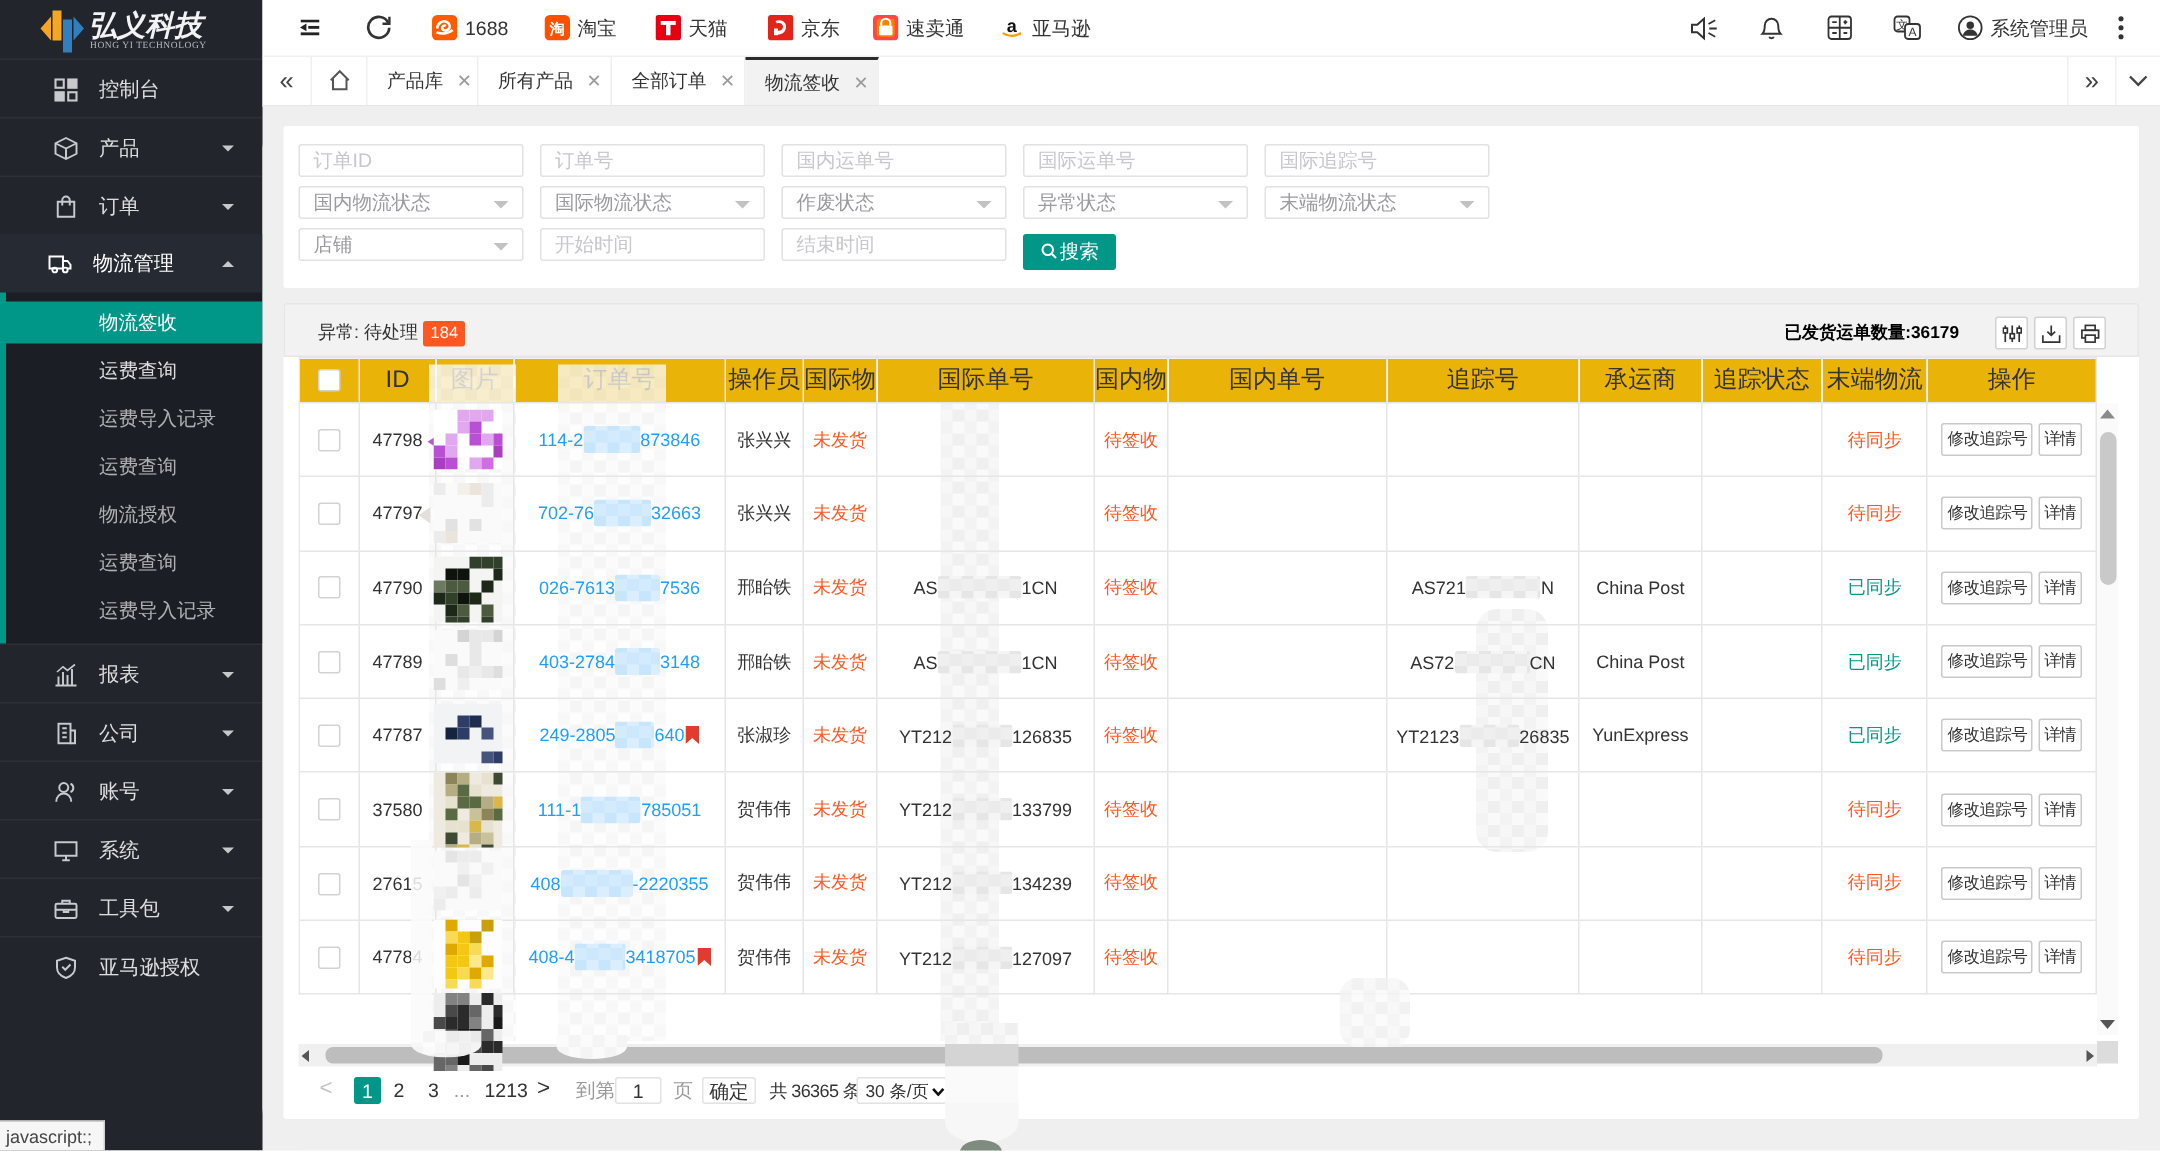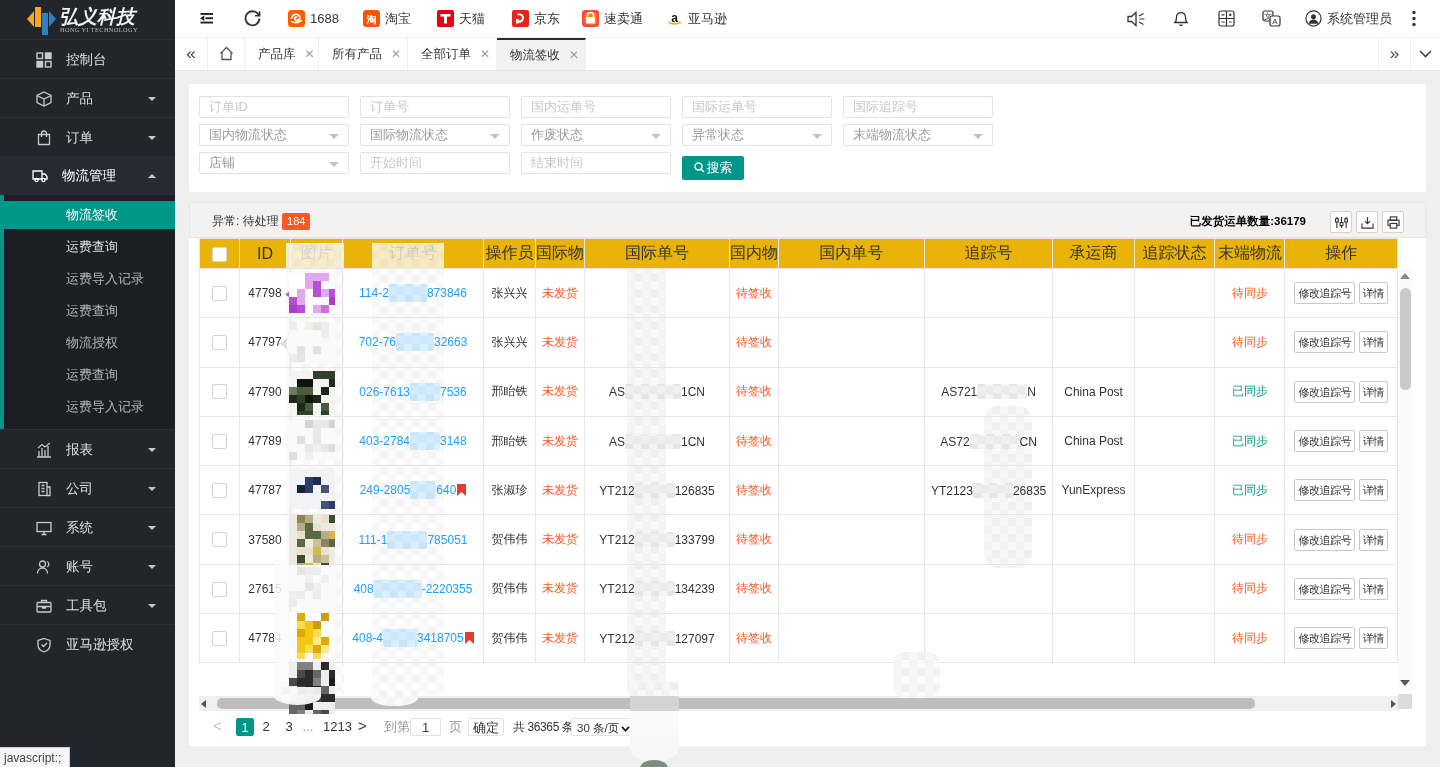--- a/index.html
+++ b/index.html
@@ -144,32 +144,32 @@
   <div class="mi">
       <svg class="ic" viewBox="0 0 16 16" fill="none" stroke="#c8cacd" stroke-width="1.3">
         <rect x="3" y="1.5" width="8" height="13"></rect>
         <path d="M11 6 h3 v8.5 h-3 M5.5 4.5 h3 M5.5 7.5 h3 M5.5 10.5 h3"></path>
       </svg>
       <span class="tx">公司</span>
       <span class="ar"></span>
     </div>
   <div class="mi">
       <svg class="ic" viewBox="0 0 16 16" fill="none" stroke="#c8cacd" stroke-width="1.3">
+        <circle cx="6.5" cy="5" r="3"></circle>
+        <path d="M1.5 14.5 c0-3.5 2.5-5.5 5-5.5 s5 2 5 5.5 M11 2.5 c2.5 1 2.5 4.5 0 5.5"></path>
+      </svg>
+      <span class="tx">账号</span>
+      <span class="ar"></span>
+    </div>
+  <div class="mi">
+      <svg class="ic" viewBox="0 0 16 16" fill="none" stroke="#c8cacd" stroke-width="1.3">
         <rect x="1" y="2.5" width="14" height="9"></rect>
         <path d="M5.5 14.5 h5 M8 11.5 v3"></path>
       </svg>
       <span class="tx">系统</span>
-      <span class="ar"></span>
-    </div>
-  <div class="mi">
-      <svg class="ic" viewBox="0 0 16 16" fill="none" stroke="#c8cacd" stroke-width="1.3">
-        <circle cx="6.5" cy="5" r="3"></circle>
-        <path d="M1.5 14.5 c0-3.5 2.5-5.5 5-5.5 s5 2 5 5.5 M11 2.5 c2.5 1 2.5 4.5 0 5.5"></path>
-      </svg>
-      <span class="tx">账号</span>
       <span class="ar"></span>
     </div>
   <div class="mi">
       <svg class="ic" viewBox="0 0 16 16" fill="none" stroke="#c8cacd" stroke-width="1.3">
         <rect x="1" y="4.5" width="14" height="9.5" rx="1"></rect>
         <path d="M5.5 4.5 V2.5 h5 v2 M1 8.5 h14 M6.5 8 v2 h3 v-2"></path>
       </svg>
       <span class="tx">工具包</span>
       <span class="ar"></span>
     </div>

